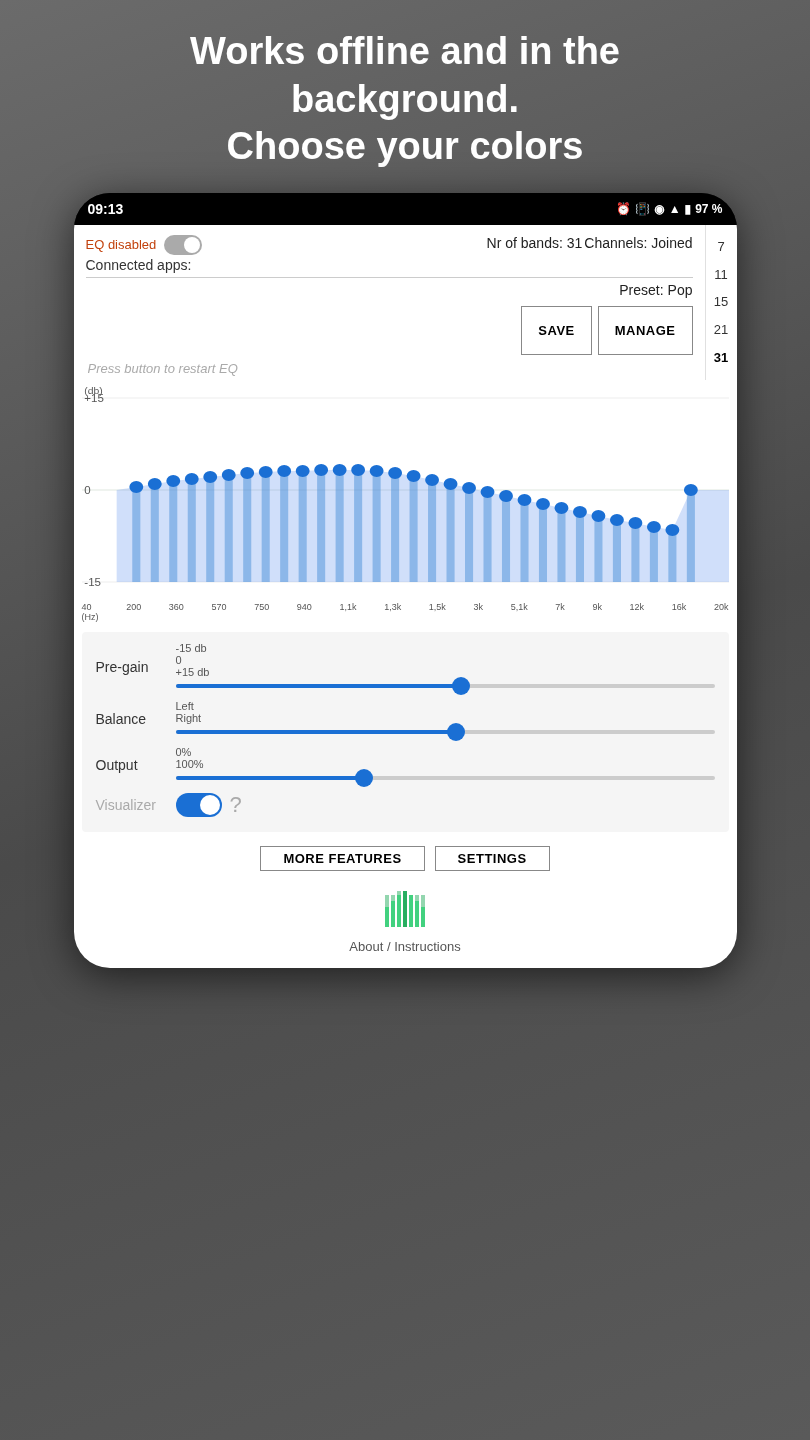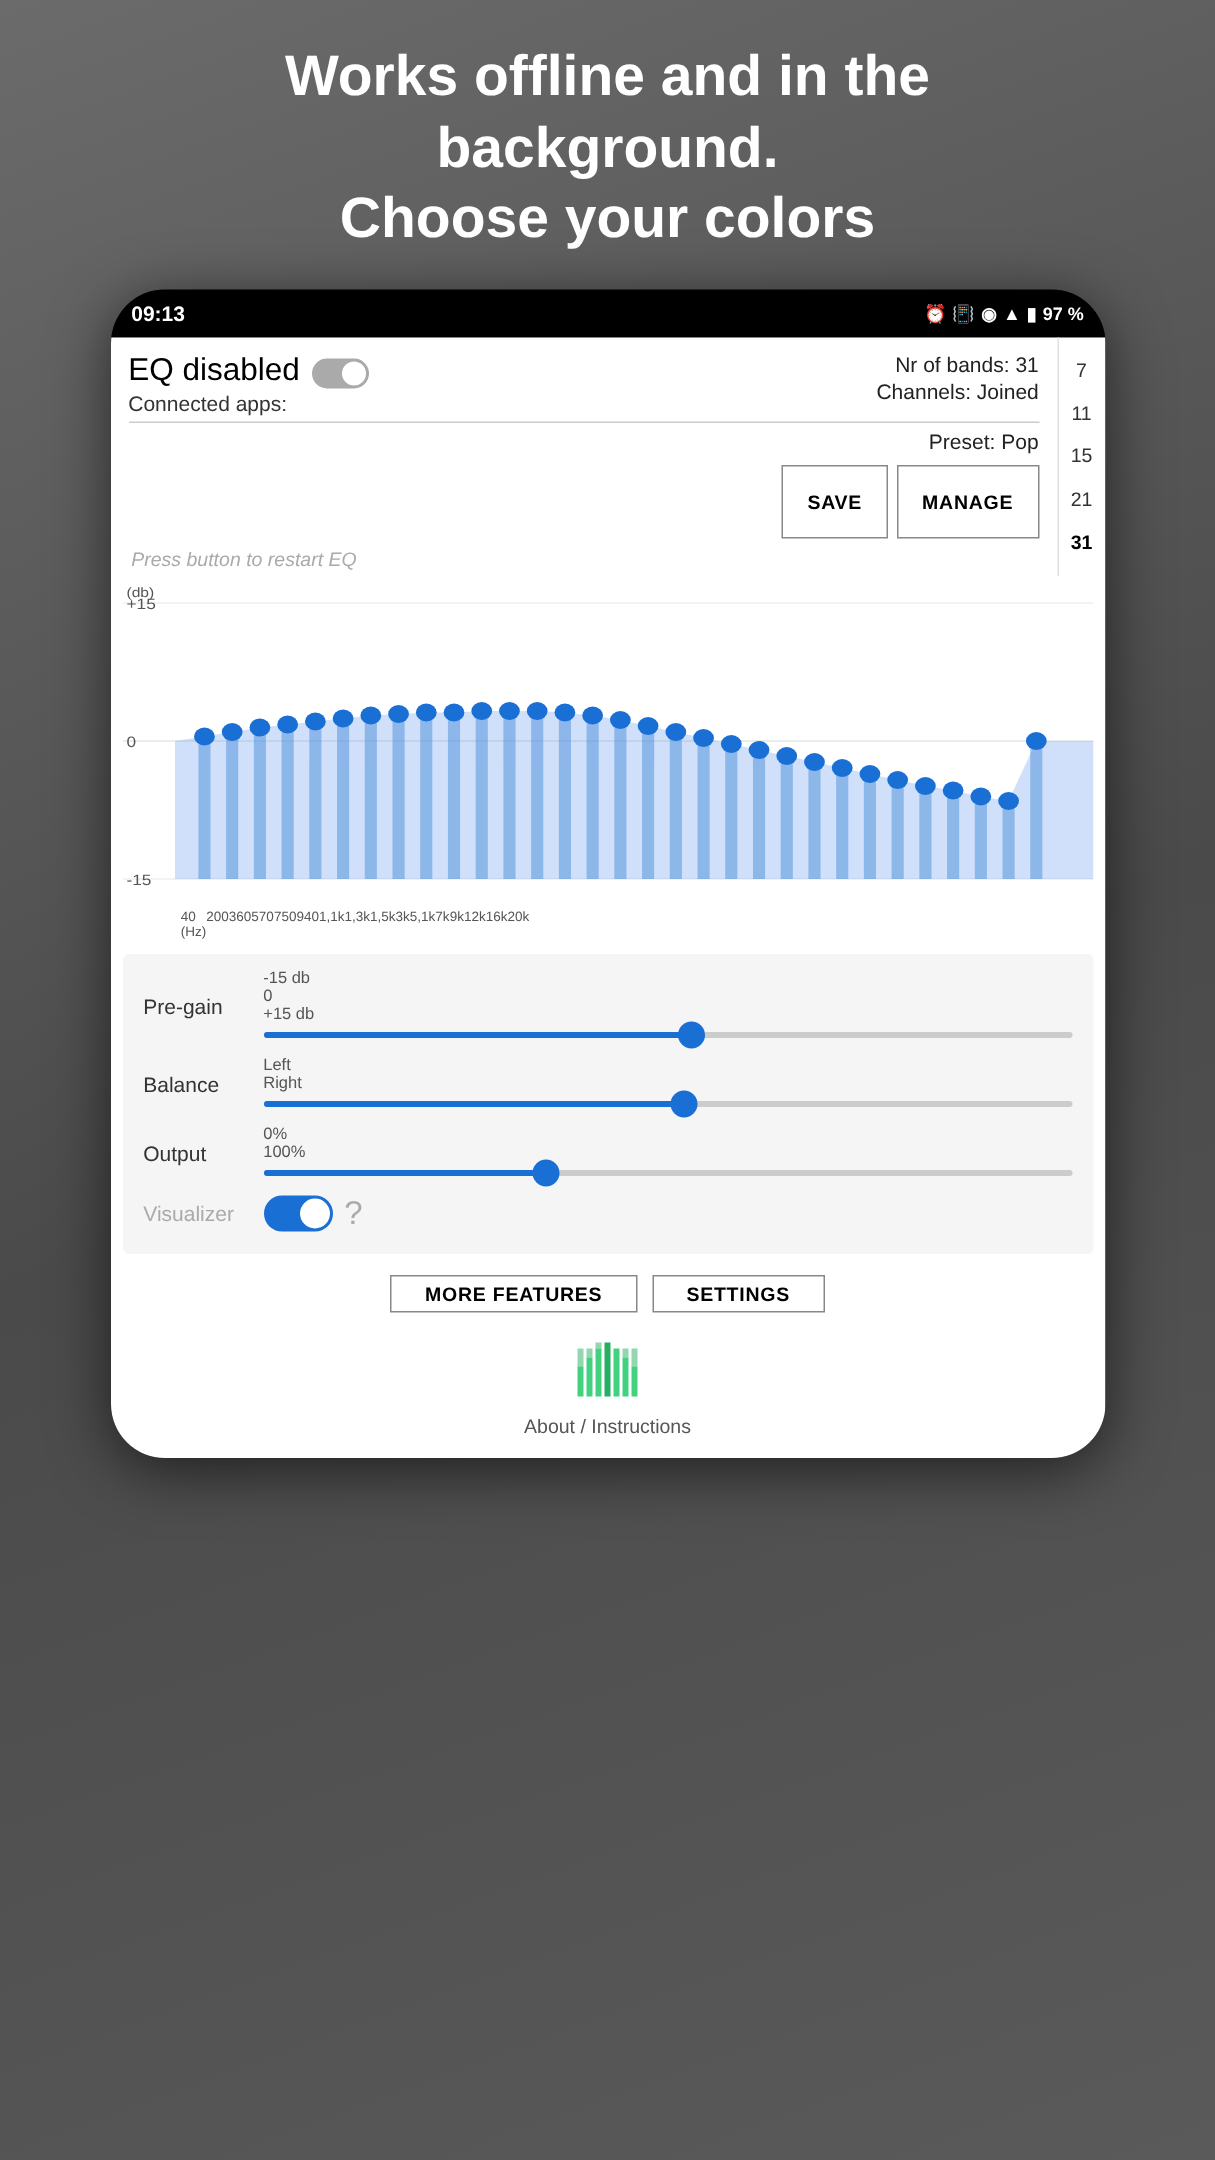--- a/index.html
+++ b/index.html
@@ -49,38 +49,38 @@
       display: flex;
       flex-direction: column;
     }
     .top-section {
       display: flex;
       padding: 10px 12px 4px;
       justify-content: space-between;
       align-items: flex-start;
     }
     .left-top { display: flex; flex-direction: column; gap: 2px; }
-    .eq-label { display: flex; align-items: flex-end; gap: 8px; font-size: 21px; color: #000000; }
+    .eq-label { display: flex; align-items: center; gap: 8px; font-size: 13px; color: #c2410c; }
     .toggle {
       width: 38px; height: 20px;
       background: #aaa;
       border-radius: 10px;
       position: relative;
       display: inline-block;
     }
     .toggle::after {
       content: '';
       position: absolute;
       right: 2px; top: 2px;
       width: 16px; height: 16px;
       background: #fff;
       border-radius: 50%;
     }
     .connected-apps { font-size: 14px; color: #333; }
-    .right-top { display: flex; flex-direction: column; align-items: flex-end; gap: 2px; }
+    .right-top { display: flex; flex-direction: row; align-items: flex-end; gap: 2px; }
     .nr-bands { font-size: 14px; color: #222; }
     .channels { font-size: 14px; color: #222; }
     .divider-line {
       border: none;
       border-top: 1px solid #ccc;
       margin: 0 12px;
     }
     .preset-row {
       display: flex;
       justify-content: flex-end;
@@ -116,25 +116,24 @@
       margin: 0 8px;
     }
     .eq-chart {
       width: 100%;
       height: 220px;
       background: #fff;
       display: block;
     }
     .freq-labels {
       display: flex;
-      justify-content: flex-start;
+      justify-content: space-between;
       padding: 2px 8px 4px;
       font-size: 9px;
       color: #555;
-      margin-left: 39px;
     }
     .sliders-section {
       background: #f5f5f5;
       margin: 6px 8px;
       border-radius: 4px;
       padding: 10px 14px;
     }
     .slider-row {
       display: flex;
       align-items: center;

